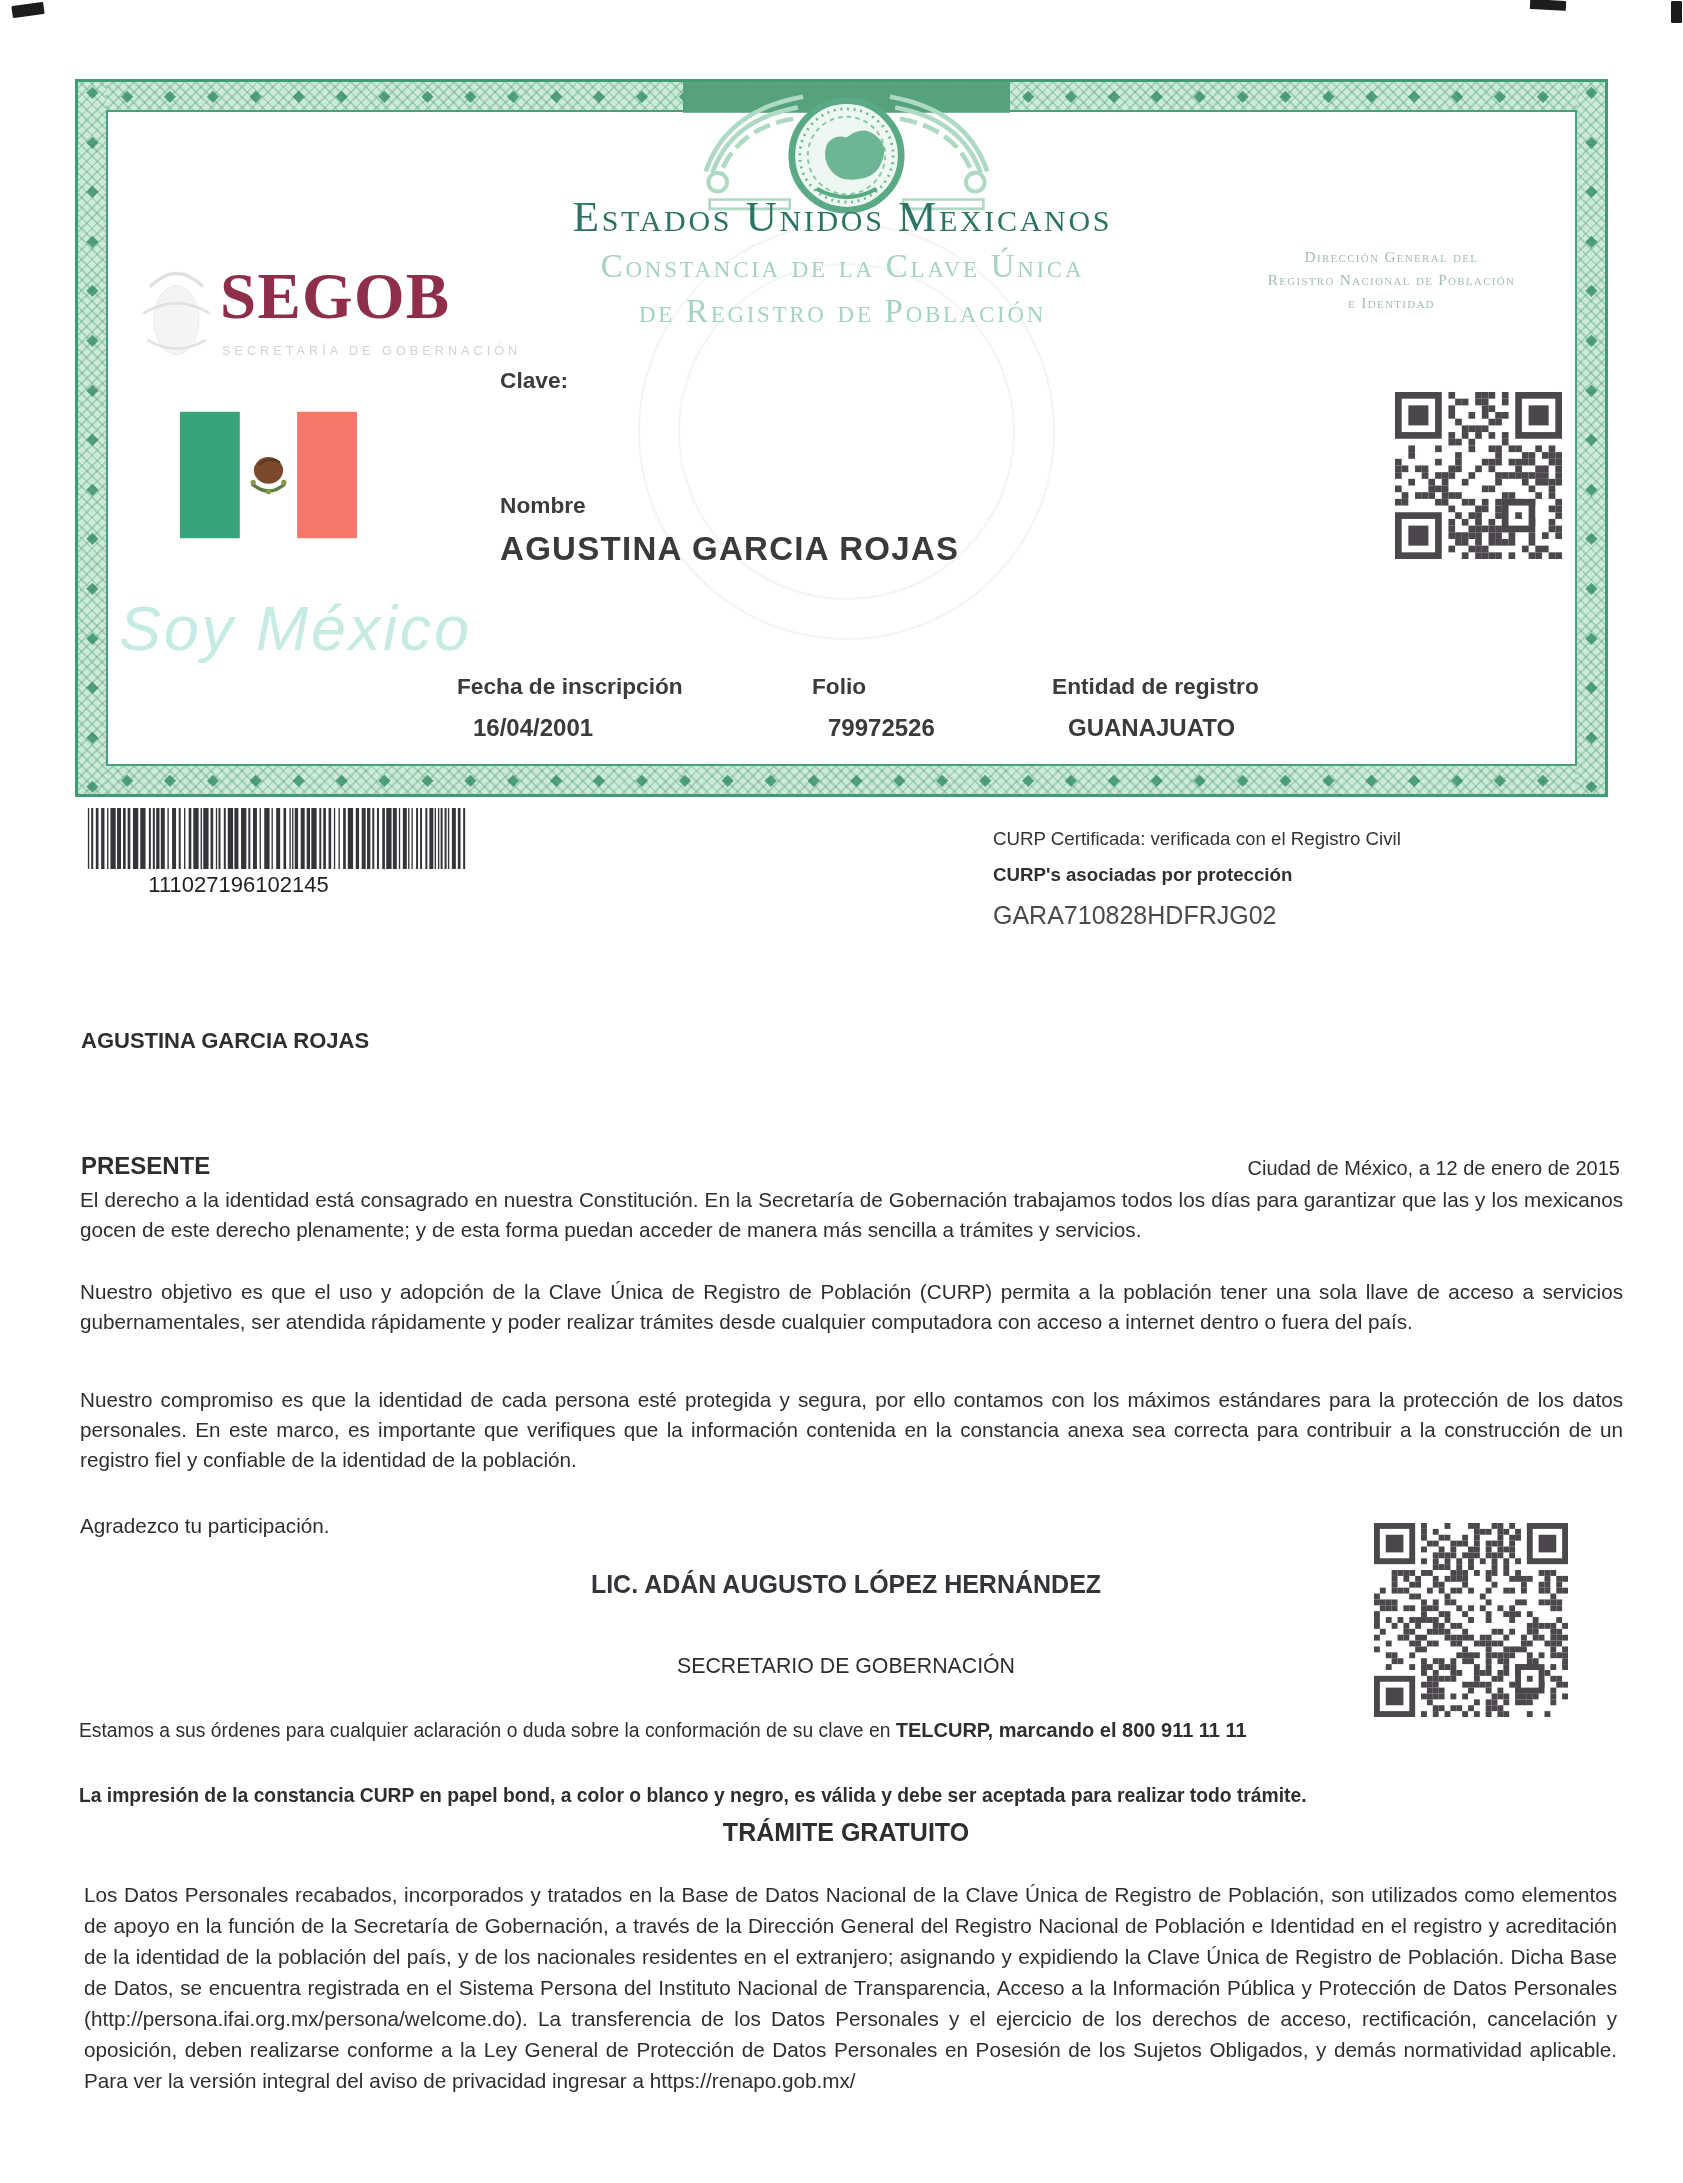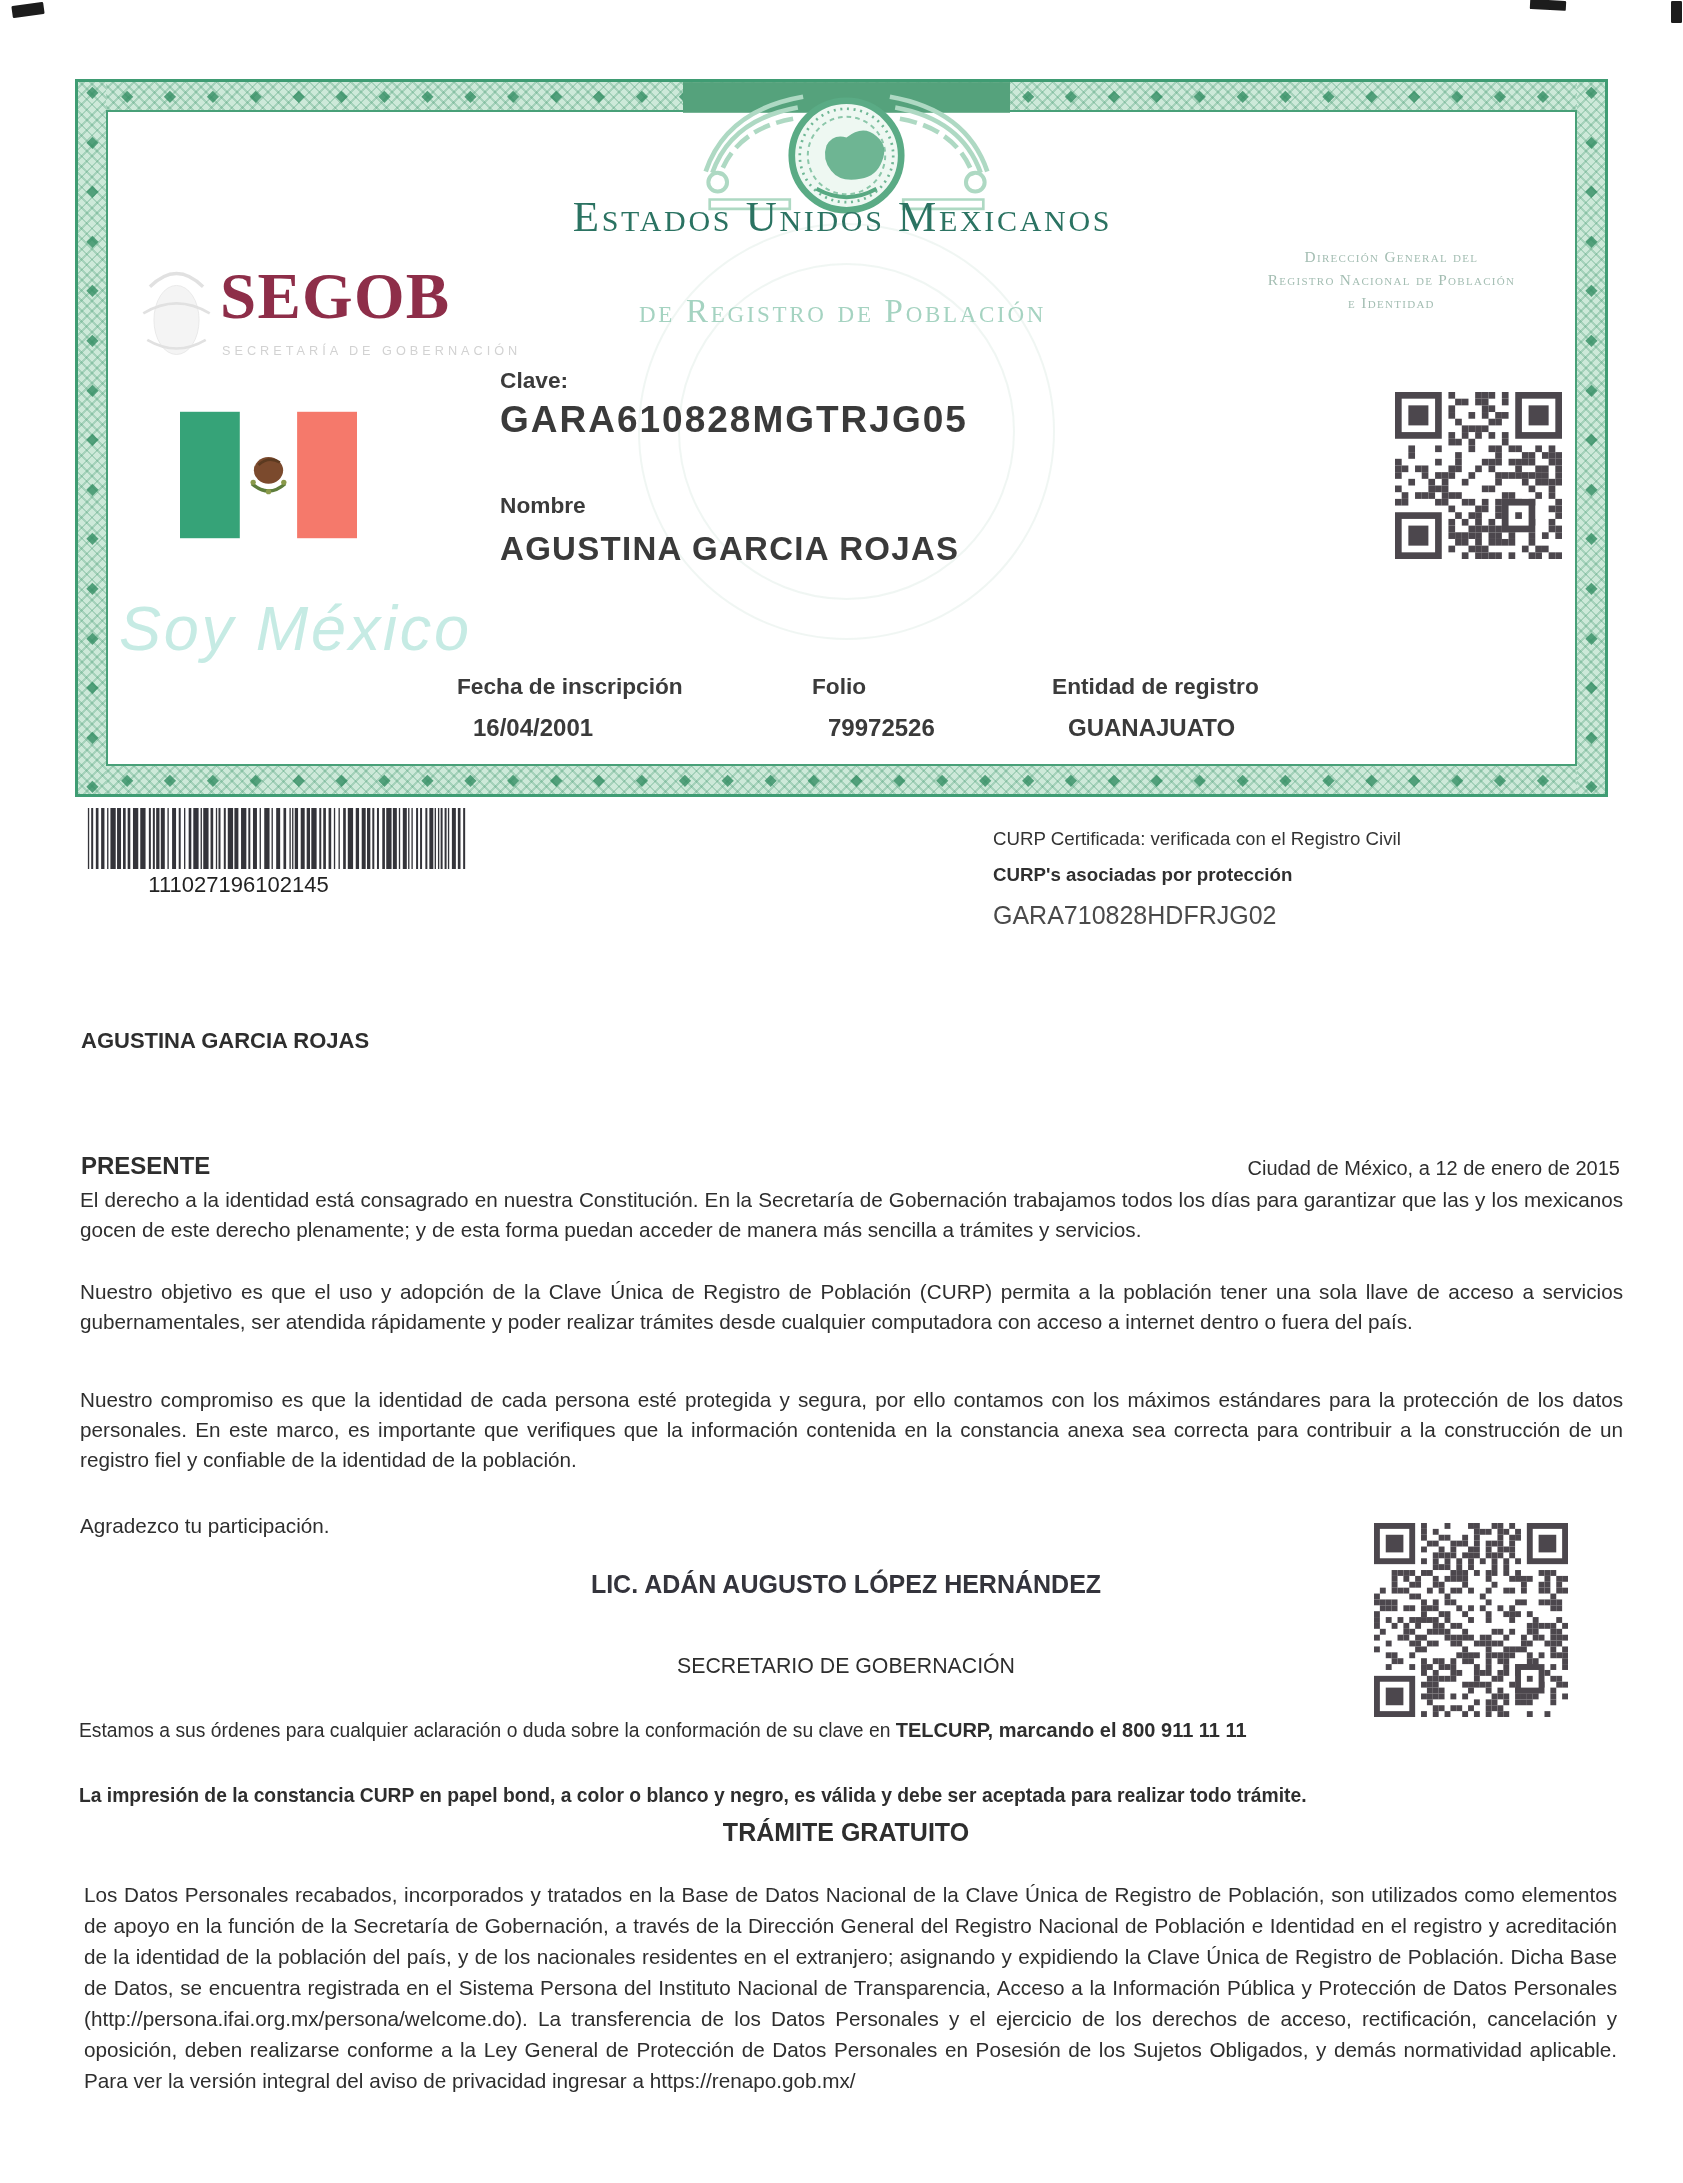--- a/index.html
+++ b/index.html
@@ -343,31 +343,31 @@
           <rect fill="#fff" x="10" y="190" width="50" height="50"></rect>
           <rect x="20" y="200" width="30" height="30"></rect>
           <rect x="160" y="160" width="50" height="50"></rect>
           <rect fill="#fff" x="170" y="170" width="30" height="30"></rect>
           <rect x="180" y="180" width="10" height="10"></rect>
         </g>
       </svg>
   </div>
 
   <div class="abs serifcaps" id="title">Estados Unidos Mexicanos</div>
+  <div class="abs serifcaps" id="subtitle1">Constancia de la Clave Única</div>
   <div class="abs serifcaps" id="subtitle2">de Registro de Población</div>
   <div class="abs" id="segob">SEGOB</div>
   <div class="abs serifcaps" id="office">
     <div>Dirección General del</div>
     <div>Registro Nacional de Población</div>
     <div>e Identidad</div>
   </div>
   <div class="abs" id="segob-sub">SECRETARÍA DE GOBERNACIÓN</div>
 
   <div class="abs lbl" id="clave-label">Clave:</div>
-  <div class="abs" id="clave-value">GARA610828MGTRJG05</div>
   <div class="abs lbl" id="nombre-label">Nombre</div>
   <div class="abs" id="nombre-value">AGUSTINA GARCIA ROJAS</div>
   <div class="abs" id="watermark">Soy México</div>
 
   <div class="abs lbl" id="fecha-label">Fecha de inscripción</div>
   <div class="abs val" id="fecha-value">16/04/2001</div>
   <div class="abs lbl" id="folio-label">Folio</div>
   <div class="abs val" id="folio-value">79972526</div>
   <div class="abs lbl" id="entidad-label">Entidad de registro</div>
   <div class="abs val" id="entidad-value">GUANAJUATO</div>

